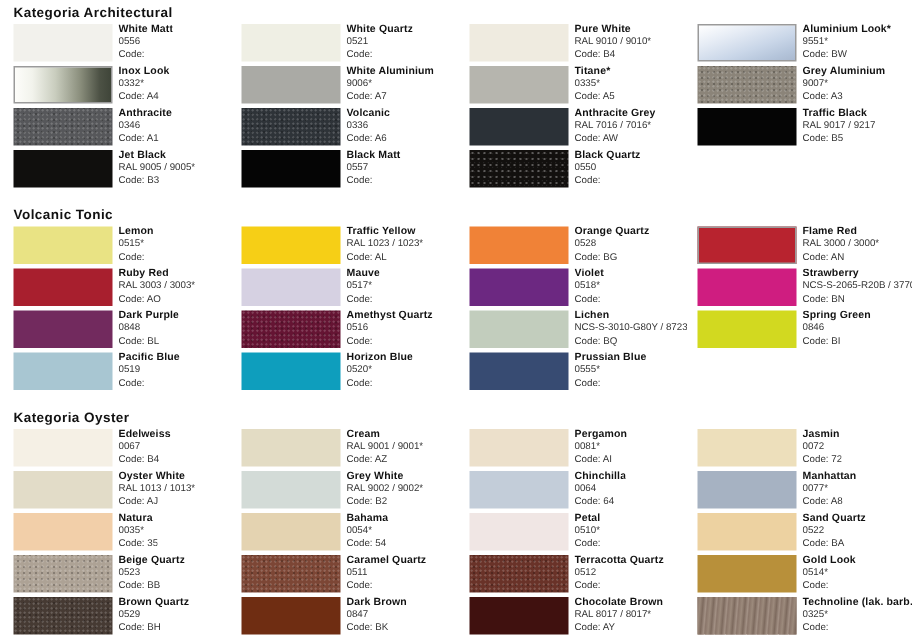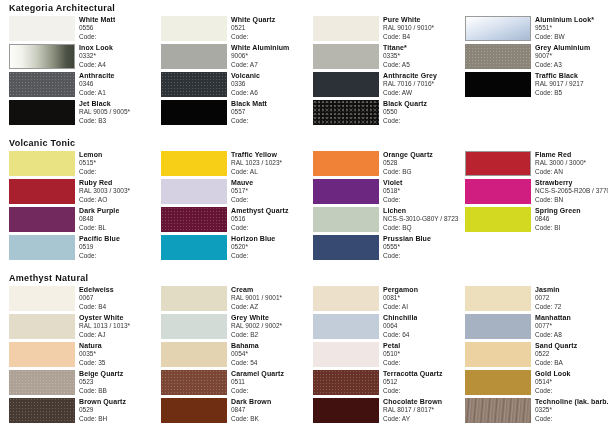--- a/index.html
+++ b/index.html
@@ -327,21 +327,21 @@
                 <div class="rf">0846</div>
                 <div class="cd">Code: BI</div>
               </div>
             </div>
             <div class="empty"></div>
           </div>
         </div>
         <div class="spacer"></div>
       </div>
       <div class="section">
-        <div class="section-title">Amethyst  Natural</div>
+        <div class="section-title">Kategoria  Oyster</div>
         <div class="grid">
           <div class="col">
             <div class="item">
               <div class="sw" style="background: rgb(245, 240, 229);"></div>
               <div class="info">
                 <div class="nm">Edelweiss</div>
                 <div class="rf">0067</div>
                 <div class="cd">Code: B4</div>
               </div>
             </div>

